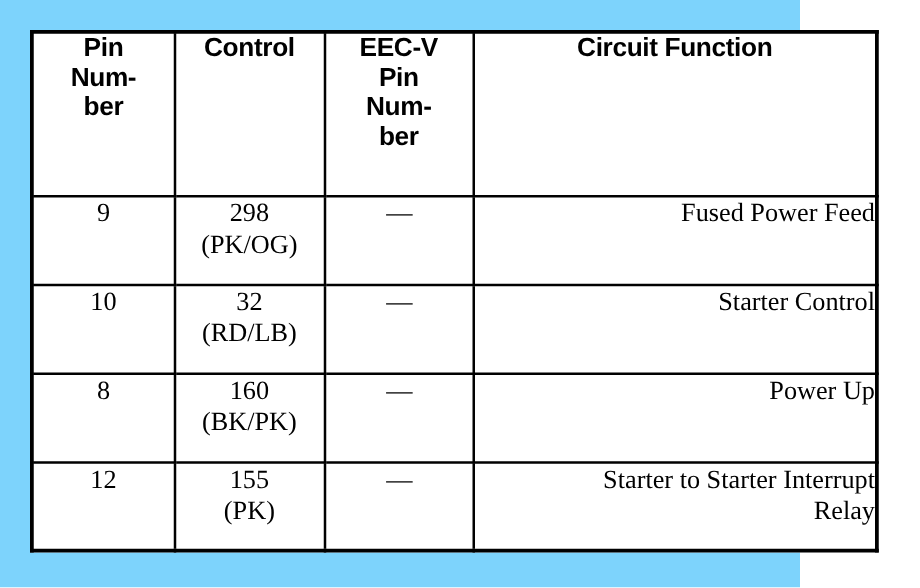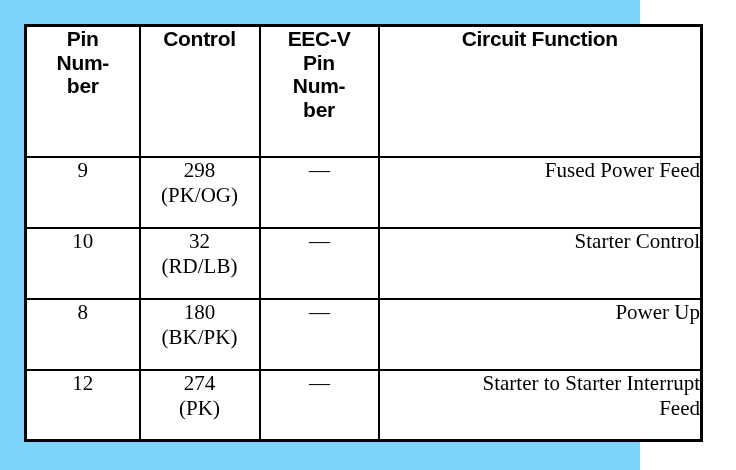--- a/index.html
+++ b/index.html
@@ -176,49 +176,49 @@
           <span class="fn-lines">
             <span class="fn-line">Starter Control</span>
           </span>
         </td>
       </tr>
 
       <tr>
         <td class="cell-pin">8</td>
         <td class="cell-circuit">
           <span class="circ-lines">
-            <span class="circ-line">180</span>
+            <span class="circ-line">160</span>
             <span class="circ-line">(BK/PK)</span>
           </span>
         </td>
         <td class="cell-eecv">
           <span class="dash">—</span>
         </td>
         <td class="cell-function">
           <span class="fn-lines">
             <span class="fn-line">Power Up</span>
           </span>
         </td>
       </tr>
 
       <tr>
         <td class="cell-pin">12</td>
         <td class="cell-circuit">
           <span class="circ-lines">
-            <span class="circ-line">274</span>
+            <span class="circ-line">155</span>
             <span class="circ-line">(PK)</span>
           </span>
         </td>
         <td class="cell-eecv">
           <span class="dash">—</span>
         </td>
         <td class="cell-function">
           <span class="fn-lines">
             <span class="fn-line">Starter to Starter Interrupt</span>
-            <span class="fn-line">Feed</span>
+            <span class="fn-line">Relay</span>
           </span>
         </td>
       </tr>
 
     </tbody>
   </table>
 
 </div>
 
 </body></html>

